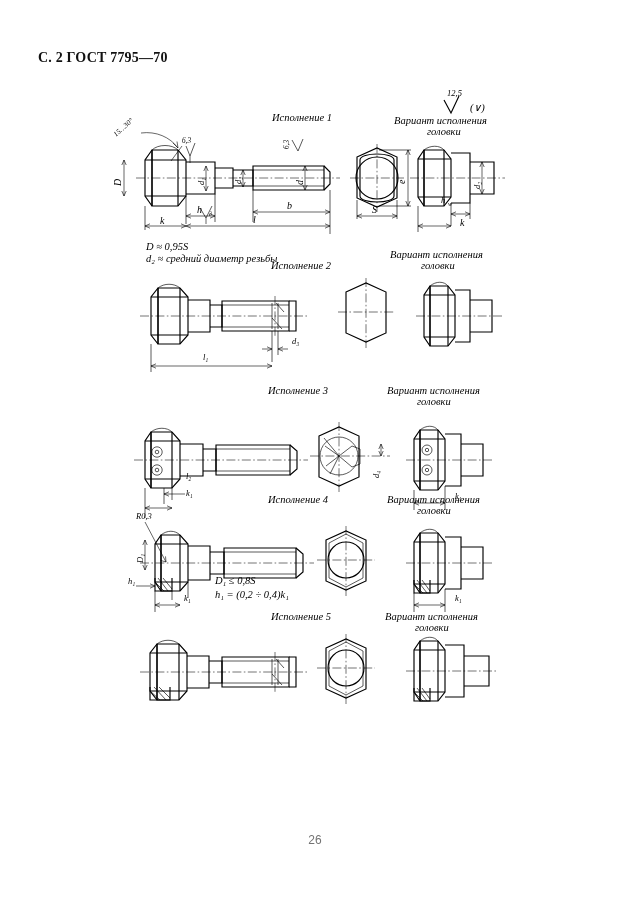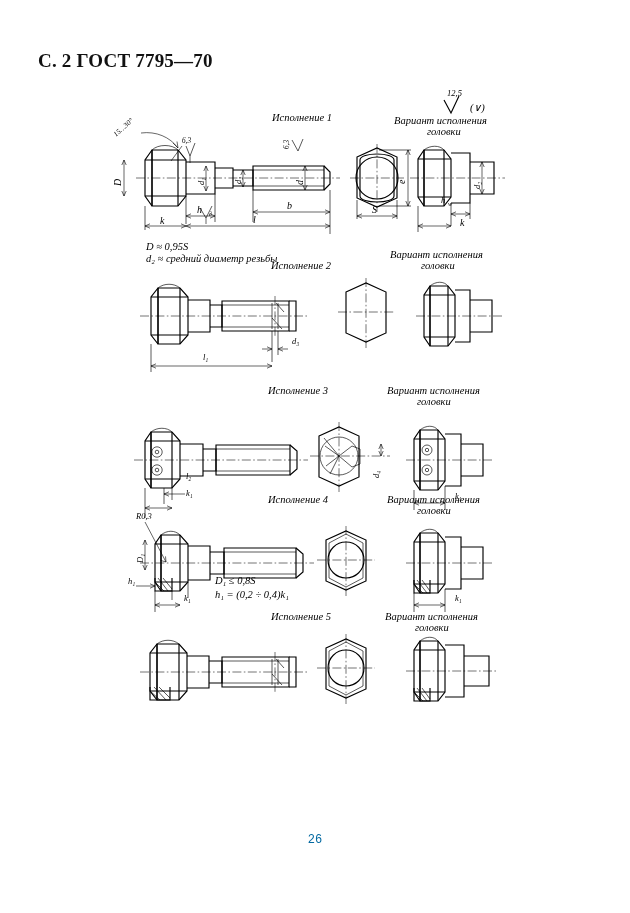--- a/index.html
+++ b/index.html
@@ -5,25 +5,25 @@
   html,body{margin:0;padding:0;}
   body{
     width:630px;height:913px;background:#ffffff;
     font-family:"Liberation Serif",serif;color:#000;
     position:relative;overflow:hidden;
   }
   .page{position:absolute;inset:0;}
   .hdr{
     position:absolute;left:38px;top:50px;
     font-family:"Liberation Serif",serif;
-    font-weight:bold;font-size:19px;letter-spacing:.2px;color:#111;
+    font-weight:bold;font-size:14px;letter-spacing:.2px;color:#111;
   }
   .pgnum{
     position:absolute;left:0;right:0;top:833px;text-align:center;
-    font-size:12px;color:#0369a1;font-family:Liberation Mono, monospace;
+    font-size:12px;color:#737373;font-family:Liberation Sans, sans-serif;
   }
   svg{position:absolute;left:0;top:0;}
   .lbl{
     font-family:"Liberation Serif",serif;
     font-style:italic;font-size:10px;fill:#000;
     white-space:pre;
   }
   .lbl-t{font-size:10.5px;}
   .lbl-s{font-size:8.5px;}
   .lbl-xs{font-size:7.2px;}

